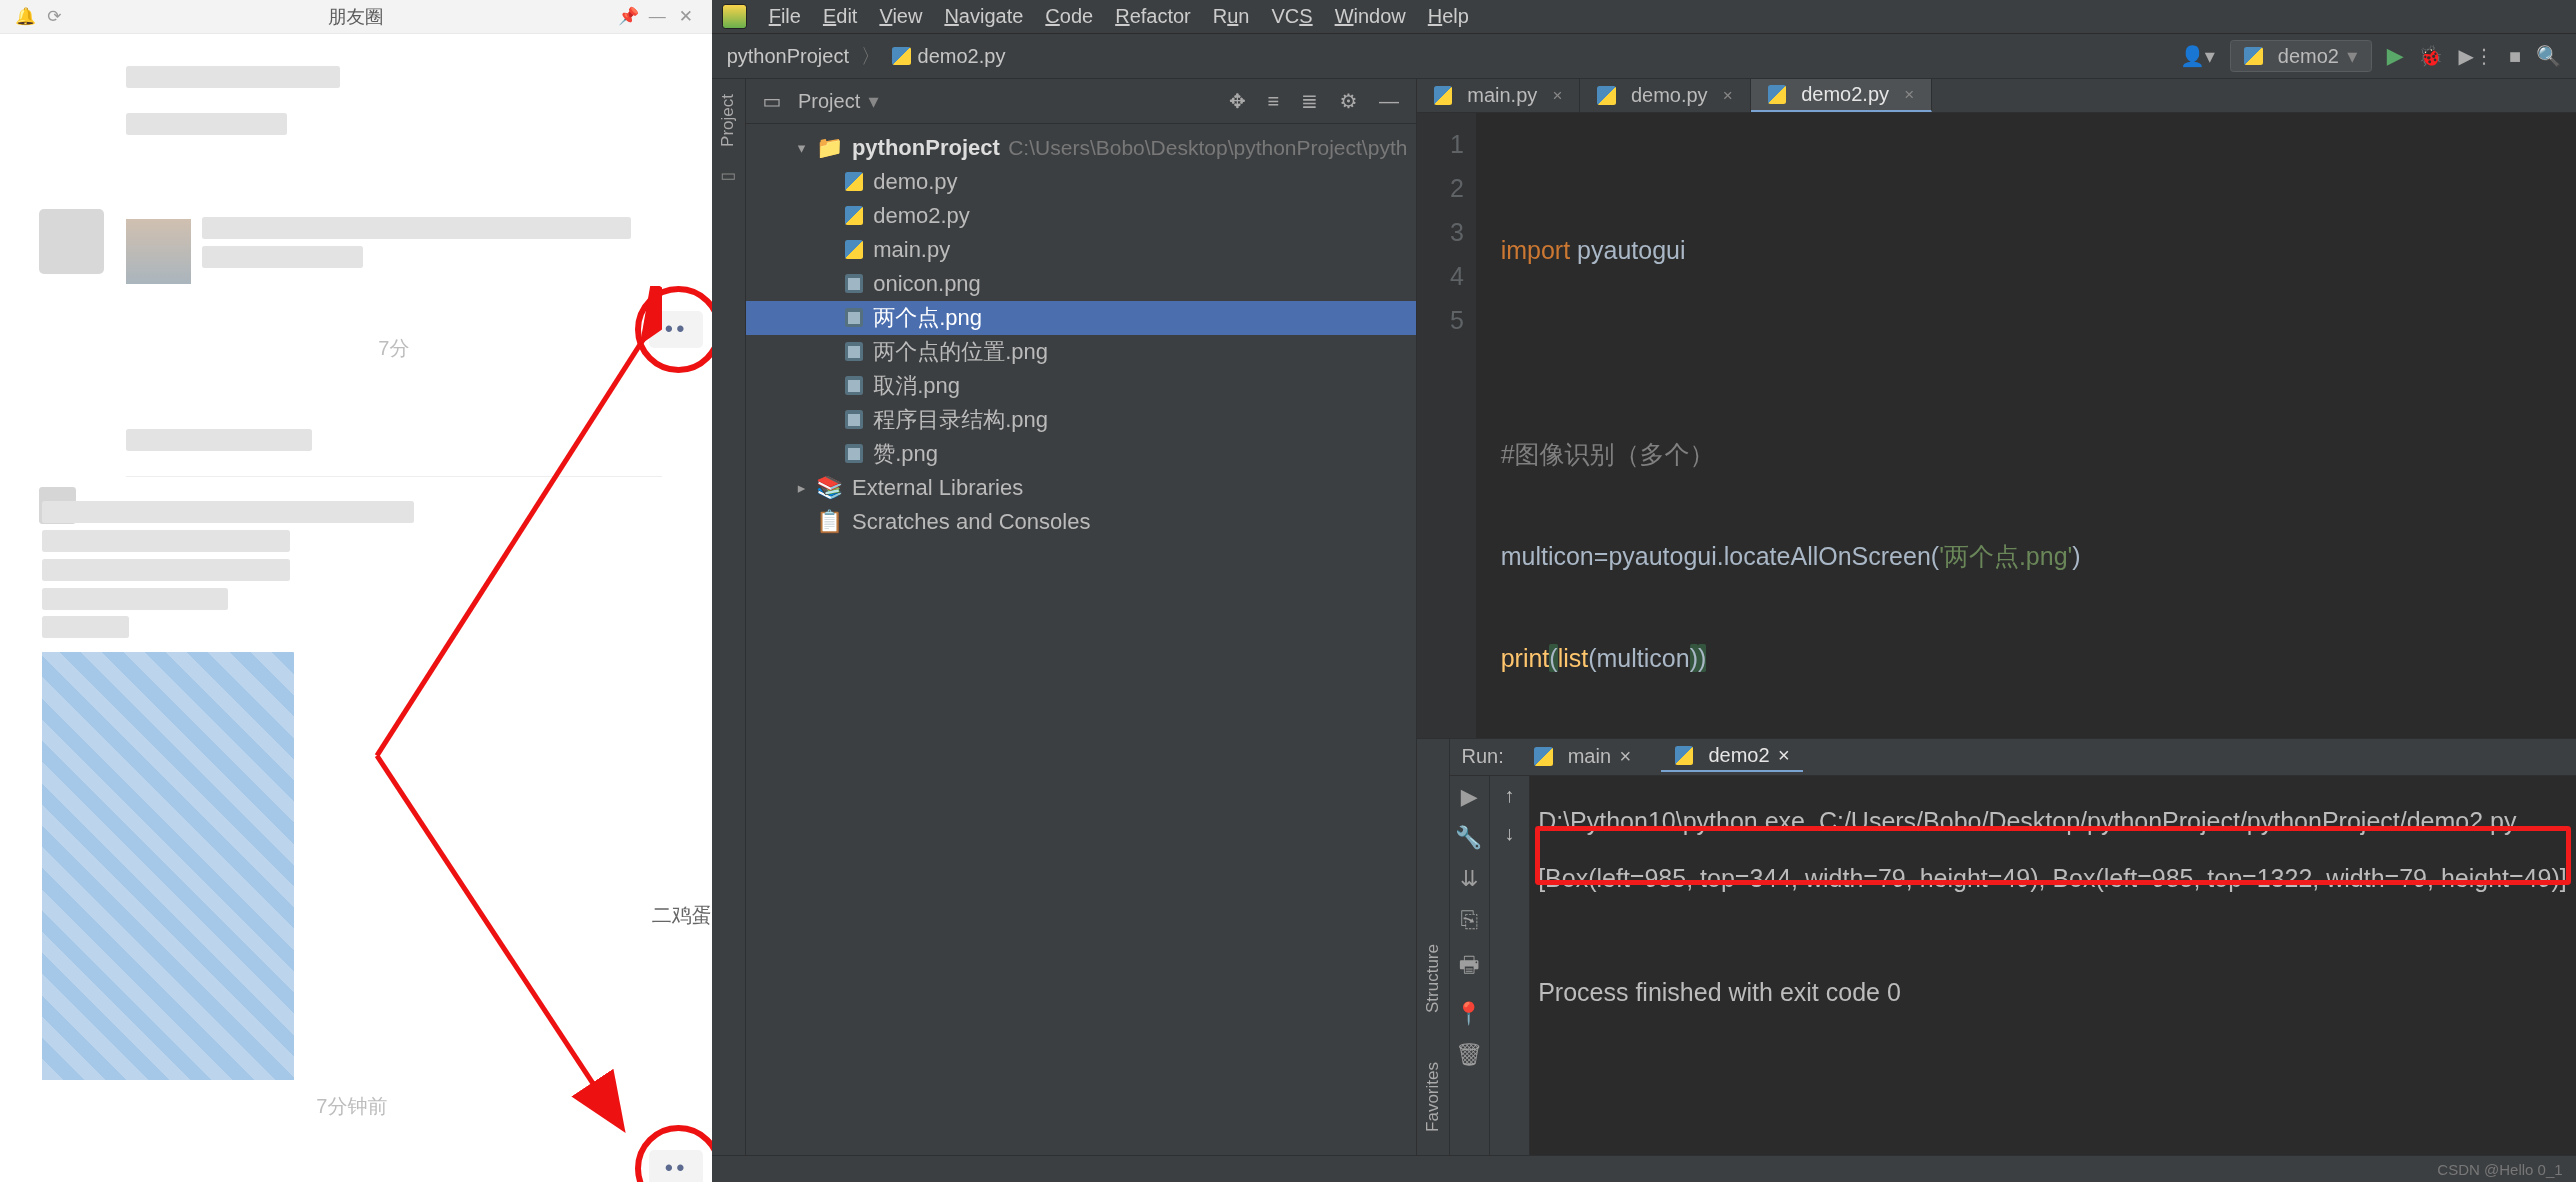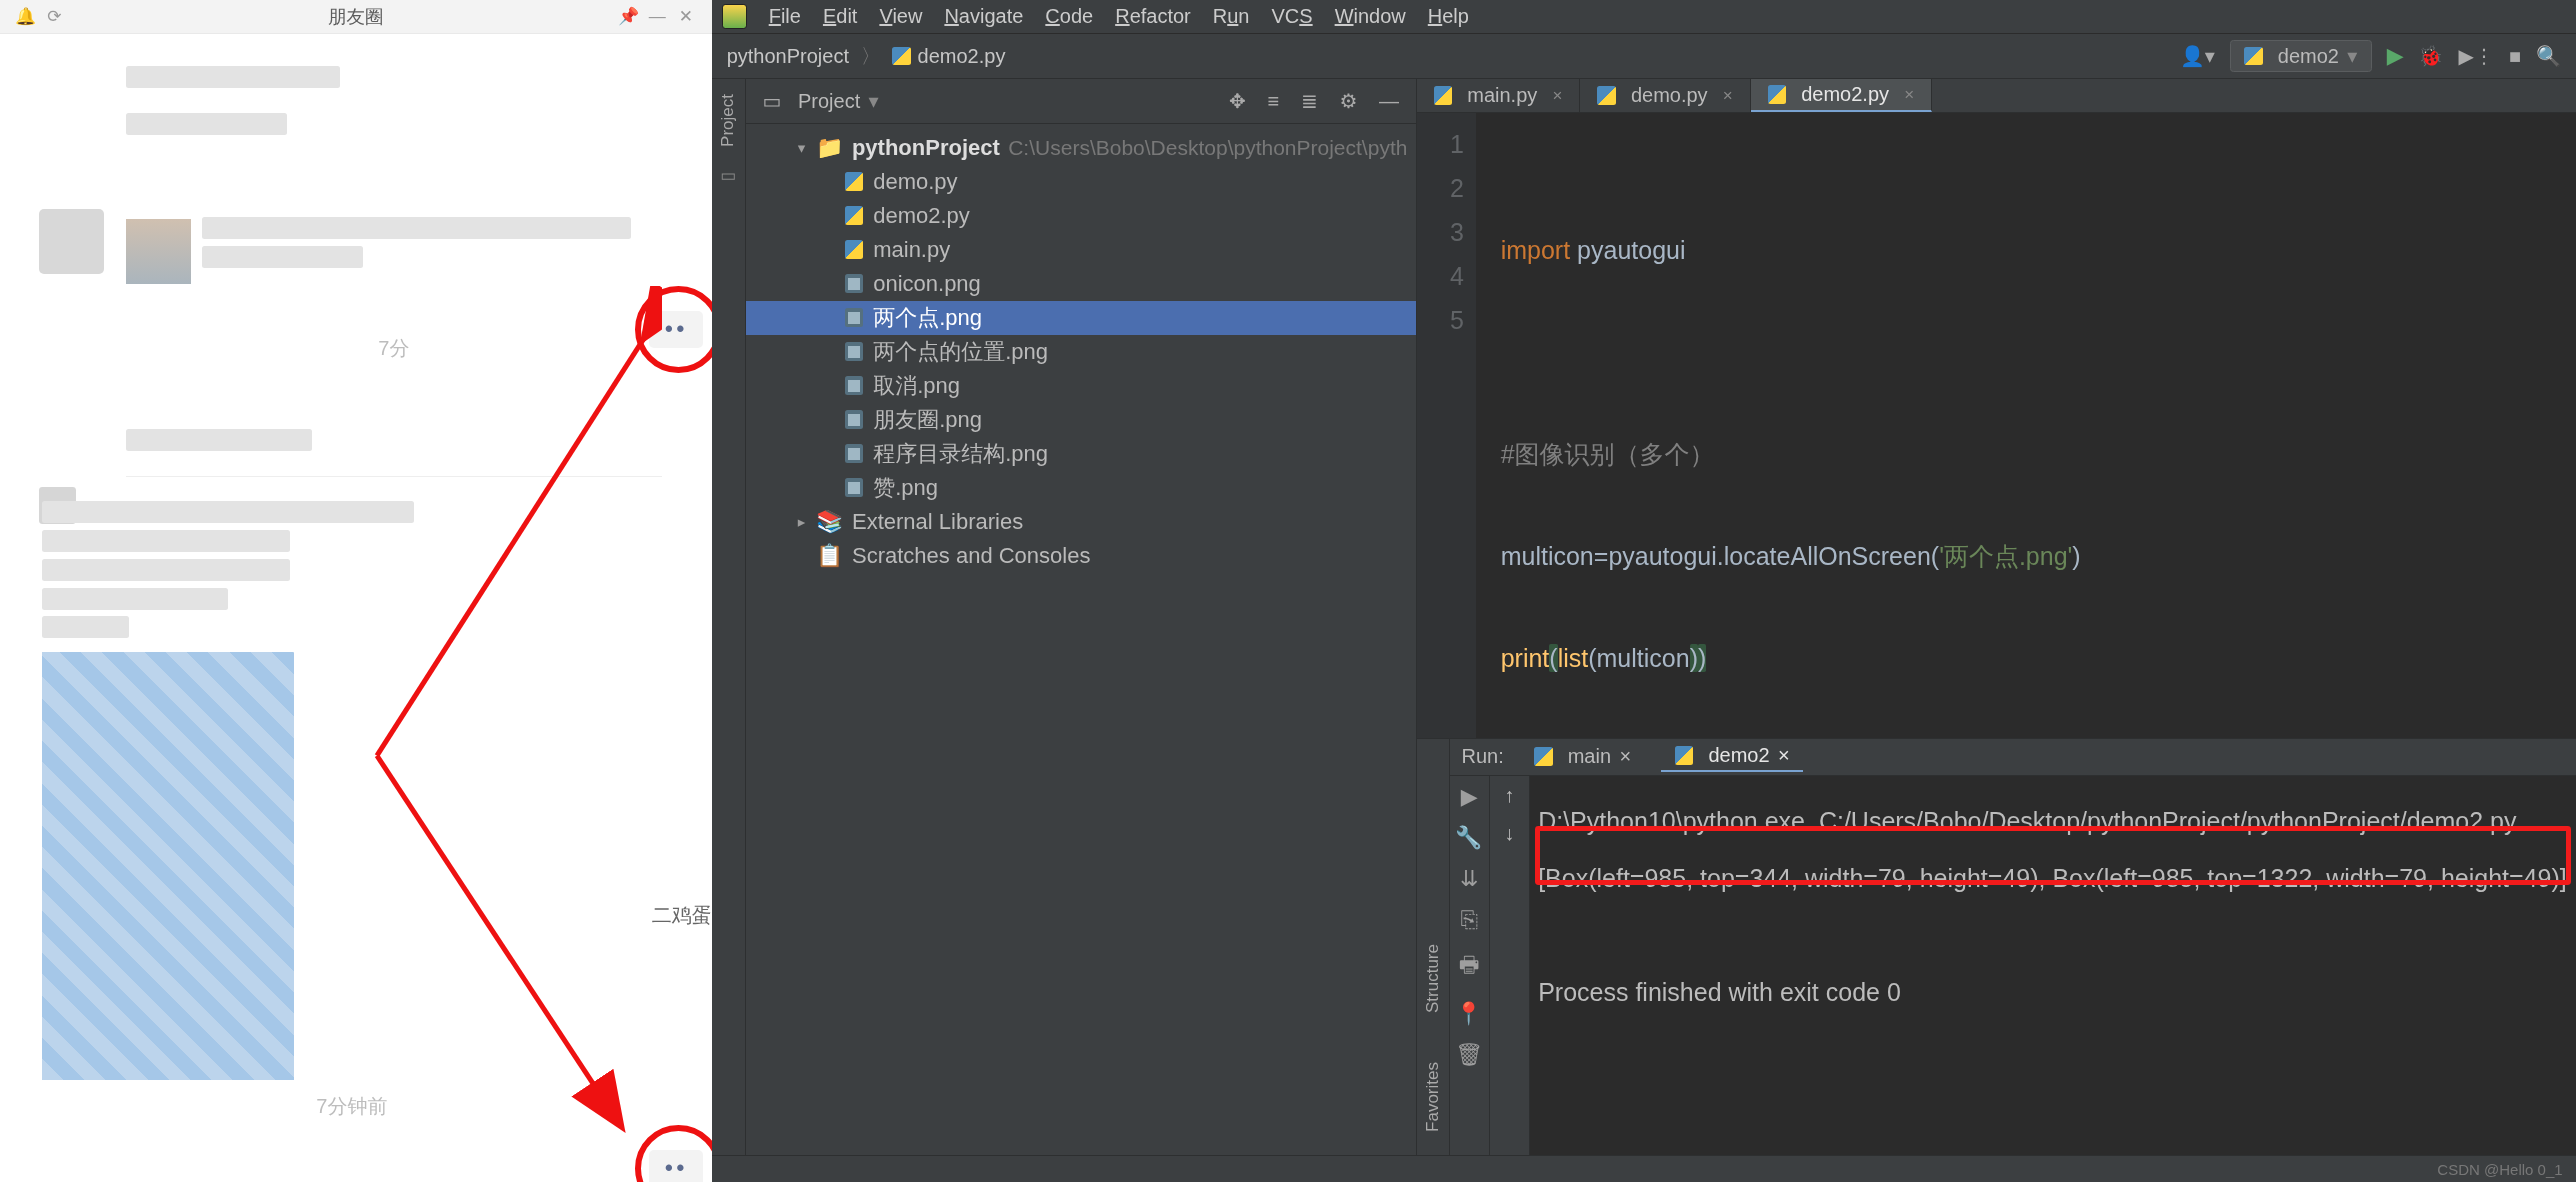--- a/index.html
+++ b/index.html
@@ -256,24 +256,20 @@
             <div class="tree-row indent2">
               <span class="file-ic img"></span>
               <span>两个点的位置.png</span>
             </div>
             <div class="tree-row indent2">
               <span class="file-ic img"></span>
               <span>取消.png</span>
             </div>
             <div class="tree-row indent2">
               <span class="file-ic img"></span>
-              <span>朋友圈.png</span>
-            </div>
-            <div class="tree-row indent2">
-              <span class="file-ic img"></span>
               <span>程序目录结构.png</span>
             </div>
             <div class="tree-row indent2">
               <span class="file-ic img"></span>
               <span>赞.png</span>
             </div>
           </div>
         <div class="tree-row indent1">
           <span class="tree-arrow">▸</span>
           <span class="lib-ic">📚</span>

